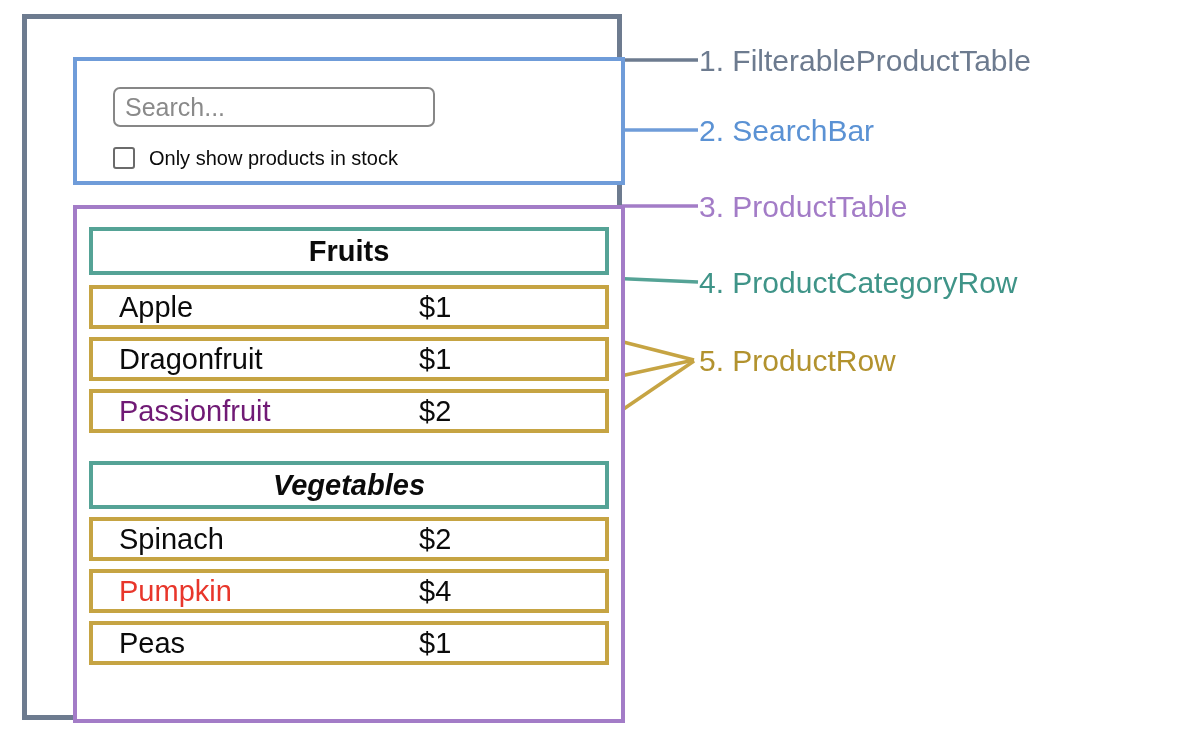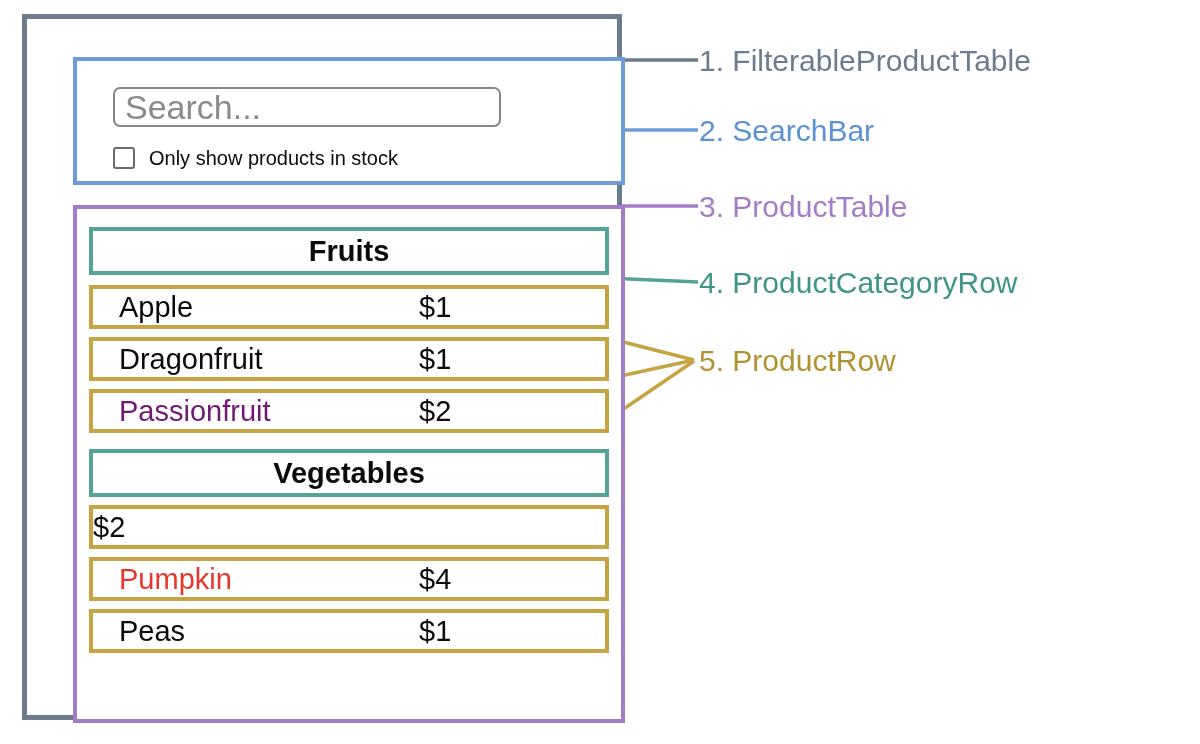--- a/index.html
+++ b/index.html
@@ -18,23 +18,23 @@
   .outer-box{
     position:absolute;left:22px;top:14px;width:600px;height:706px;
     border:5px solid var(--c-outline-1);box-sizing:border-box;background:#fff;
   }
 
   .searchbar-box{
     position:absolute;left:46px;top:38px;width:552px;height:128px;
     border:4px solid var(--c-outline-2);box-sizing:border-box;background:#fff;
   }
   .search-input{
-    display:block;margin:26px 0 0 36px;width:388px;height:40px;
+    display:block;margin:26px 0 0 36px;width:322px;height:40px;
     border:2px solid #878787;border-radius:7px;box-sizing:border-box;
-    font-family:"Liberation Sans",sans-serif;font-size:34px;padding:8px 10px;color:#222;
+    font-family:"Liberation Sans",sans-serif;font-size:25px;padding:8px 10px;color:#222;
     outline:none;background:#fff;
   }
   .search-input::placeholder{color:#8a8a8a;}
   .stock-row{
     display:flex;align-items:center;margin:16px 0 0 36px;height:30px;cursor:pointer;
   }
   .checkbox{
     display:inline-block;width:22px;height:22px;border:2px solid #6b6b6b;
     border-radius:3px;box-sizing:border-box;background:#fff;flex:0 0 auto;
   }
@@ -58,21 +58,21 @@
   }
   .category-row span{font-size:29px;font-weight:bold;color:#0b0b0b;}
 
   .product-row{
     width:520px;height:44px;border:4px solid var(--c-outline-5);box-sizing:border-box;
     display:grid;grid-template-columns:326px 1fr;align-items:center;background:#fff;
   }
   .product-row .p-name{font-size:29px;padding-left:26px;color:#0b0b0b;white-space:nowrap;}
   .product-row .p-price{font-size:29px;color:#0b0b0b;white-space:nowrap;}
 
-  .mt8{margin-top:8px;}  .mt10{margin-top:10px;}  .mt16{margin-top:16px;}
+  .mt8{margin-top:8px;}  .mt10{margin-top:10px;}  .mt16{margin-top:28px;font-style:italic;}
 
   .legend-item{
     position:absolute;left:699px;font-size:30px;line-height:34px;white-space:nowrap;text-align:center;
   }
   .leg-1{top:44px;}  .leg-2{top:114px;}  .leg-3{top:190px;}  .leg-4{top:266px;}  .leg-5{top:344px;}
 </style>
 </head>
 <body>
 
 <div class="canvas">
@@ -117,20 +117,21 @@
       <div class="product-row mt8">
         <span class="p-name" style="color: #701a75;">Passionfruit</span>
         <span class="p-price">$2</span>
       </div>
 
       <div class="category-row mt16">
         <span>Vegetables</span>
       </div>
 
       <div class="product-row mt8">
+        <span class="p-name">Spinach</span>
         <span class="p-price">$2</span>
       </div>
 
       <div class="product-row mt8">
         <span class="p-name" style="color: rgb(232, 54, 43);">Pumpkin</span>
         <span class="p-price">$4</span>
       </div>
 
       <div class="product-row mt8">
         <span class="p-name">Peas</span>

